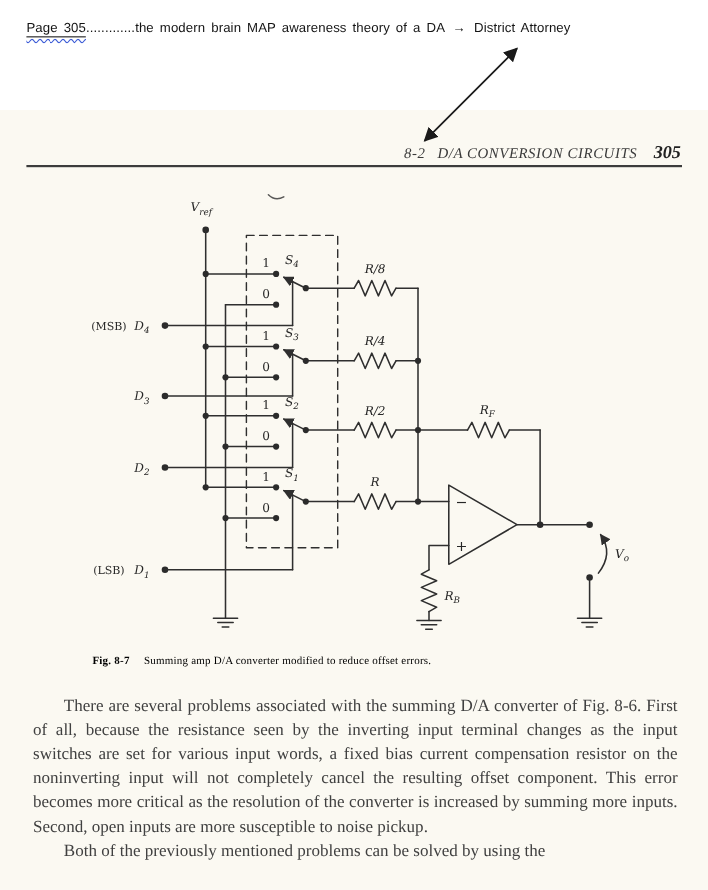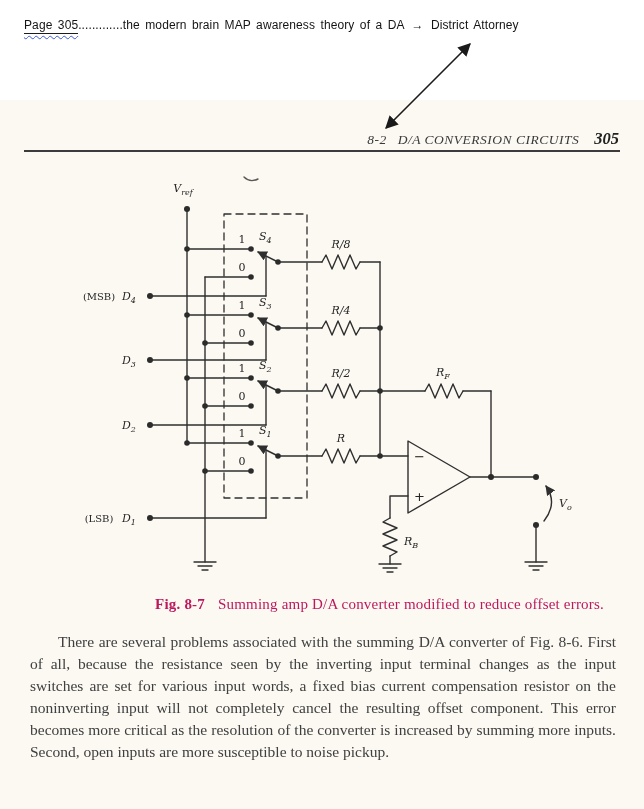--- a/index.html
+++ b/index.html
@@ -57,23 +57,22 @@
     font-family:"DejaVu Serif","Liberation Serif",serif;
     fill:#262626;stroke:none;font-size:11px;
   }
   .fig-svg text.it{font-style:italic;}
   .fig-svg text.small{font-size:10px;}
   .fig-svg text.sign{font-size:13px;font-family:"DejaVu Sans",sans-serif;}
   .fig-svg tspan.sub{font-size:8px;}
   
   .caption{
     position:absolute;left:84px;top:596px;width:520px;
-    font-family:"Liberation Serif",serif;font-size:15px;color:#be185d;
+    font-family:"Liberation Serif",serif;font-size:10px;color:#000000;
     letter-spacing:0.2px;
-    text-align:right;
   }
   .caption .figlab{font-weight:bold;margin-right:13px;}
   
   .body-text{
     position:absolute;left:30px;top:631px;width:586px;
     font-family:"Liberation Serif",serif;font-size:15.5px;line-height:22px;
     color:#404040;text-align:justify;
   }
   .body-text p{margin:0;text-indent:28px;}
 </style>
@@ -269,13 +268,14 @@
     <circle cx="380" cy="456" r="2.8"></circle>
   </g>
 </svg>
 
 <div class="caption">
   <span class="figlab">Fig. 8-7</span><span>Summing amp D/A converter modified to reduce offset errors.</span>
 </div>
 
 <div class="body-text">
   <p>There are several problems associated with the summing D/A converter of Fig. 8-6. First of all, because the resistance seen by the inverting input terminal changes as the input switches are set for various input words, a fixed bias current compensation resistor on the noninverting input will not completely cancel the resulting offset component. This error becomes more critical as the resolution of the converter is increased by summing more inputs. Second, open inputs are more susceptible to noise pickup.</p>
+  <p>Both of the previously mentioned problems can be solved by using the</p>
 </div>
 
 </body></html>

